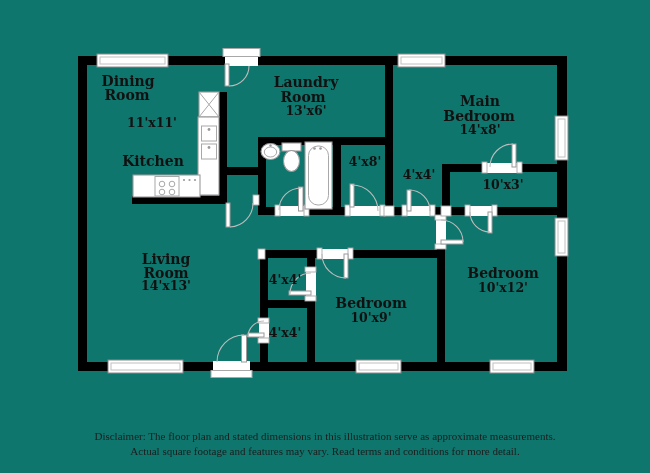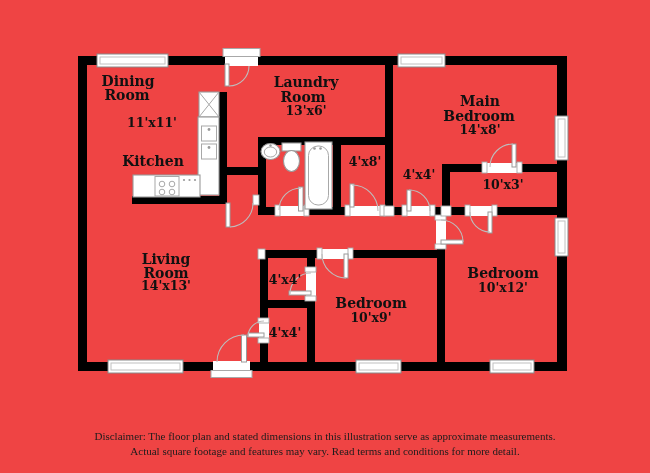--- a/index.html
+++ b/index.html
@@ -1,16 +1,16 @@
 <!DOCTYPE html>
 <html><head>
 <meta charset="utf-8">
 <style>
   html,body{margin:0;padding:0;background:#ffffff;}
-  .stage{position:relative;width:650px;height:473px;background:#ef4444;overflow:hidden;}
+  .stage{position:relative;width:650px;height:473px;background:#0f766e;overflow:hidden;}
   svg{display:block;}
   .wall{fill:#000000;stroke:none;}
   .clear{fill:#ffffff;stroke:none;}
   .jamb{fill:#ffffff;stroke:#a8a8a8;stroke-width:0.9;}
   .thresh{fill:#ffffff;stroke:#a8a8a8;stroke-width:1;}
   .leaf{fill:#ffffff;stroke:#9a9a9a;stroke-width:1;}
   .arc{fill:none;stroke:#bdbdbd;stroke-width:1.1;}
   .win-outer{fill:#ffffff;stroke:#8a8a8a;stroke-width:1;}
   .win-inner{fill:none;stroke:#c0c0c0;stroke-width:1;}
   .fix{fill:#ffffff;stroke:#9a9a9a;stroke-width:1.1;}

